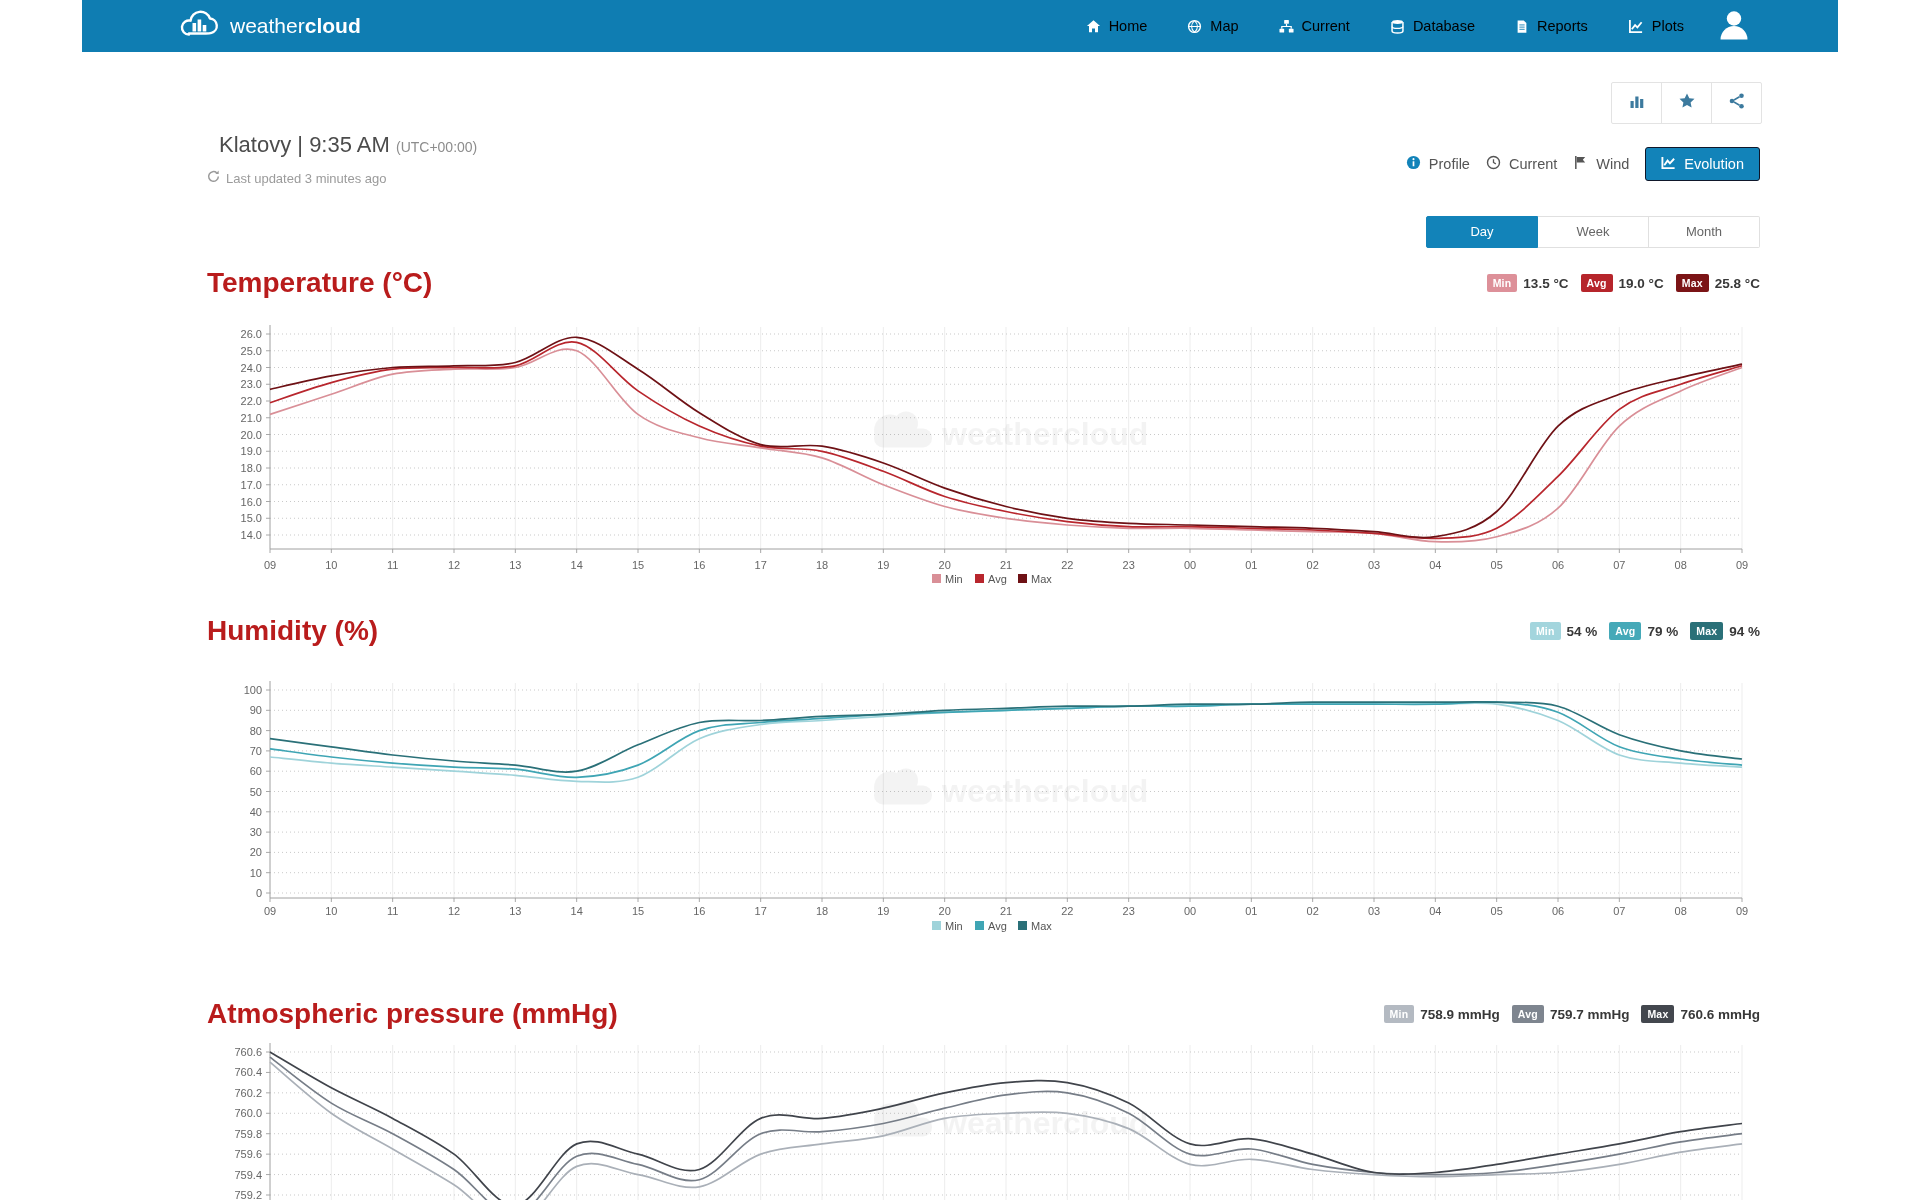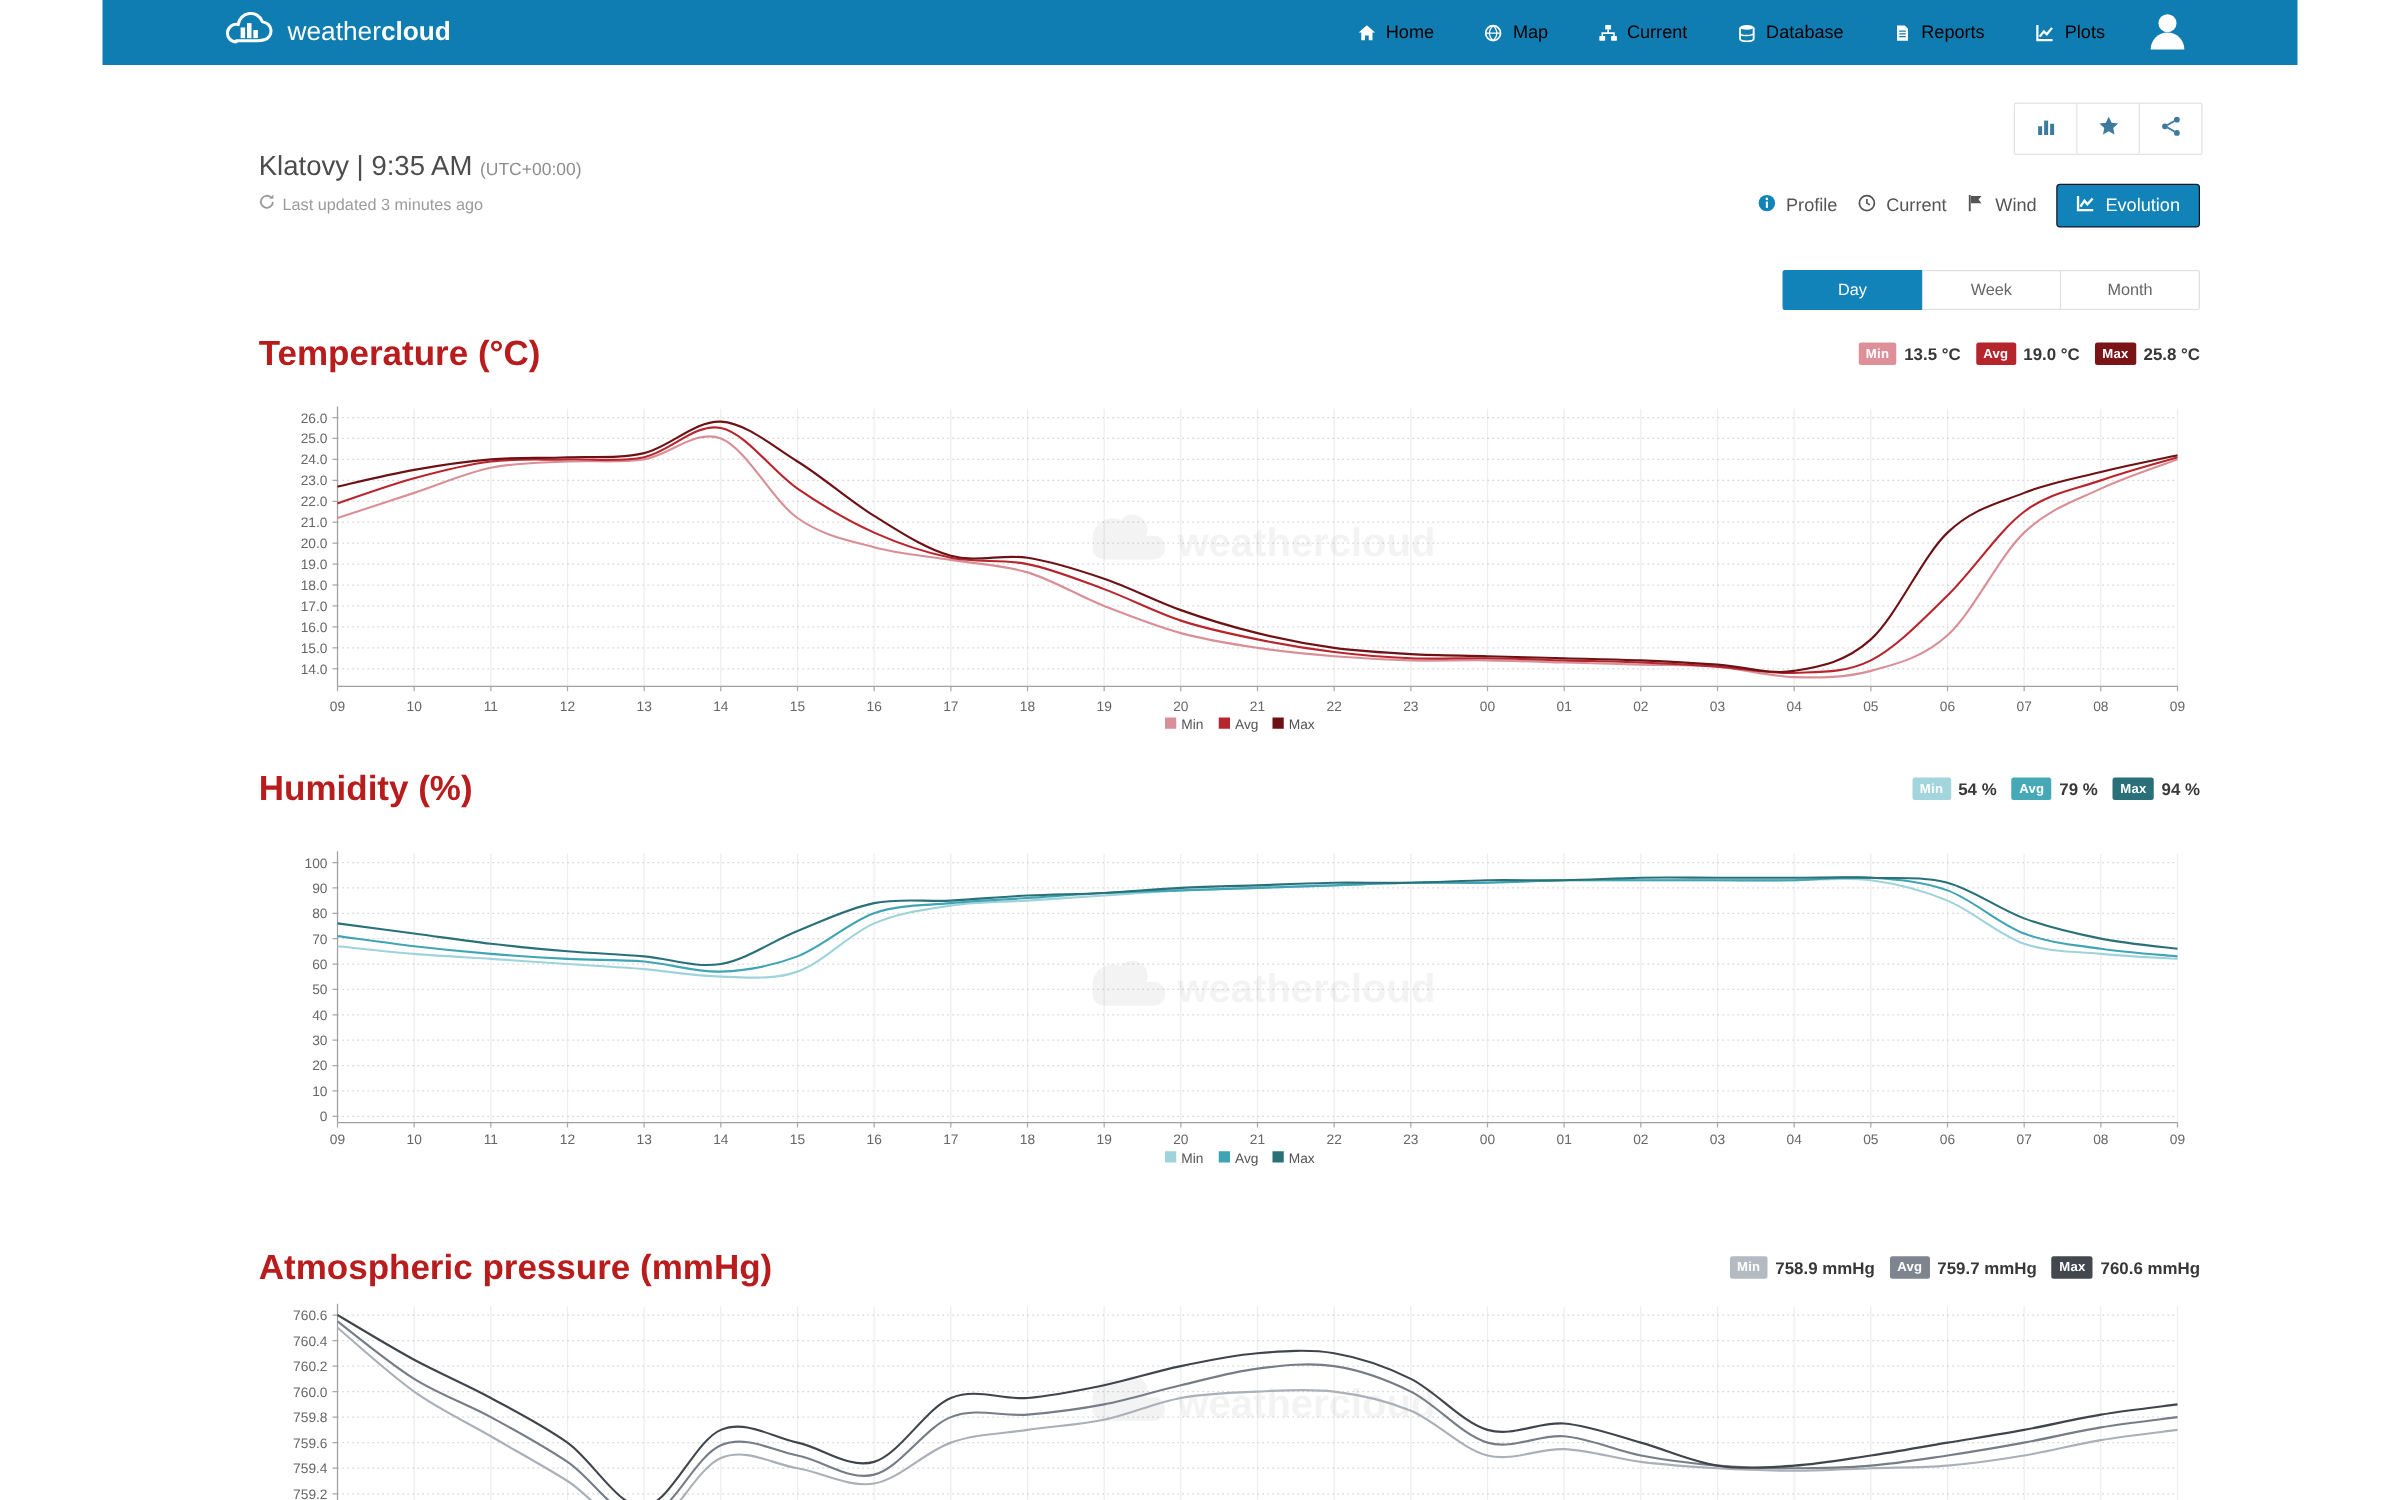--- a/index.html
+++ b/index.html
@@ -21,21 +21,21 @@
 
   
   .toolbar{position:absolute;top:82px;right:76px;display:flex;border:1px solid #e3e3e3;
            border-radius:2px;background:#fff;}
   .tbtn{width:49px;height:40px;display:flex;align-items:center;justify-content:center;
         border-left:1px solid #e3e3e3;cursor:pointer;}
   .tbtn:first-child{border-left:none;}
 
   
   .station{position:absolute;left:125px;top:120px;}
-  .station h1{margin:0;font-size:22px;font-weight:400;color:#4c4c4c;}
+  .station h1{margin:12px;font-size:22px;font-weight:400;color:#4c4c4c;}
   .station .tz{font-size:14px;color:#8d8d8d;}
   .updated{margin-top:9px;font-size:13px;color:#9b9b9b;display:flex;align-items:center;gap:6px;}
 
   
   .views{position:absolute;top:147px;right:78px;display:flex;align-items:center;gap:16px;}
   .view-btn{display:flex;align-items:center;gap:8px;font-size:14.5px;color:#555;cursor:pointer;}
   .view-btn.active{background:#1283b9;border:1px solid #0f172a;color:#fff;
                    padding:7px 15px;border-radius:3px;}
 
   

